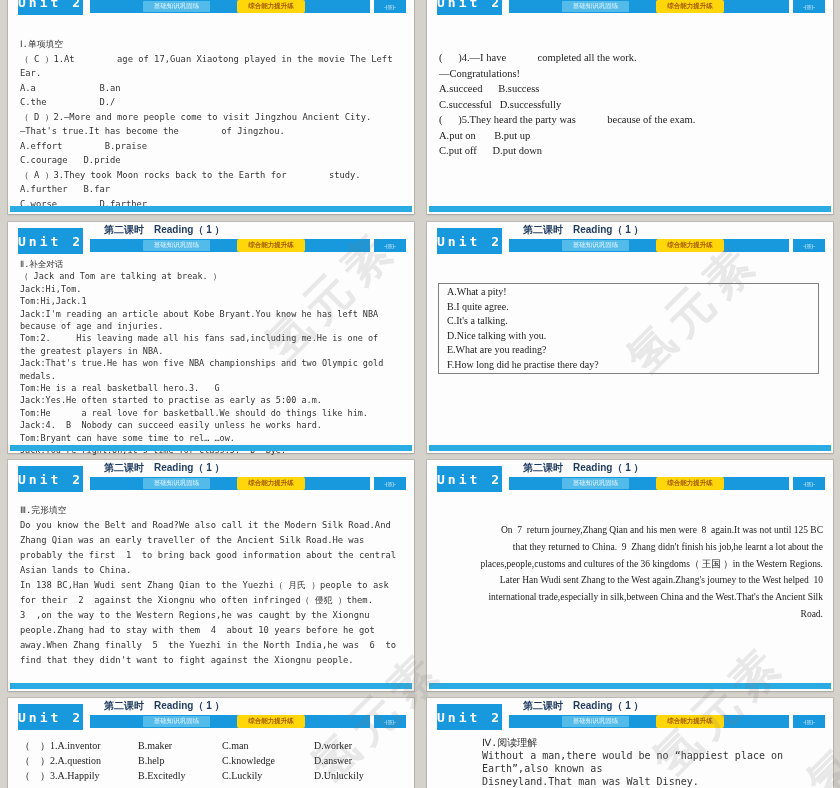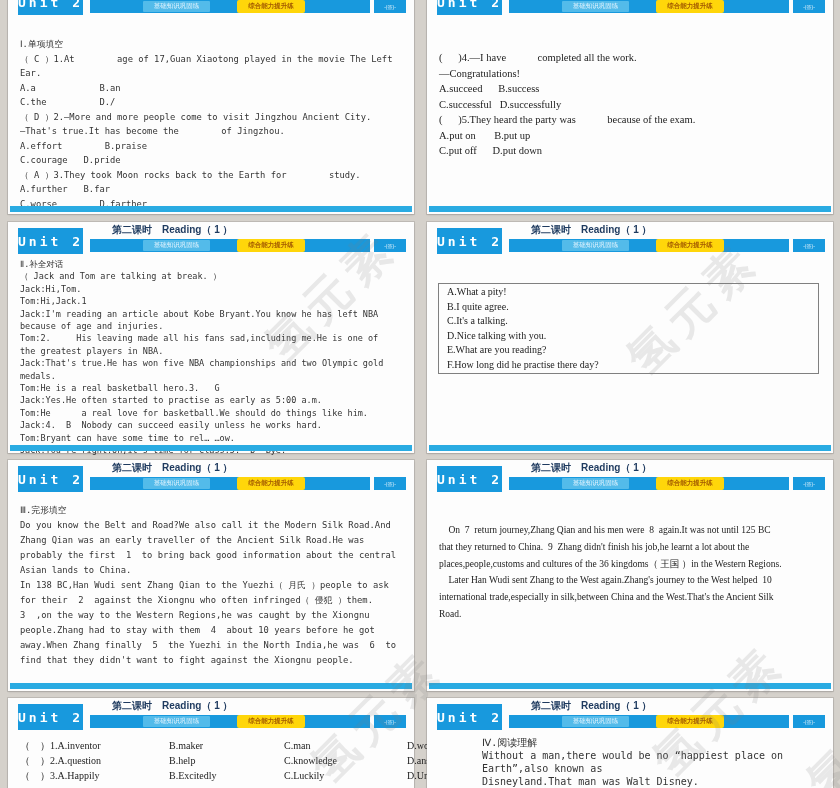--- a/index.html
+++ b/index.html
@@ -13,21 +13,21 @@
   #s1{left:8px;   top:-17px;} #s2{left:427px; top:-17px;}
   #s3{left:8px;   top:222px;} #s4{left:427px; top:222px;}
   #s5{left:8px;   top:460px;} #s6{left:427px; top:460px;}
   #s7{left:8px;   top:698px;} #s8{left:427px; top:698px;}
 
   .slide > div { position:absolute; }
   .unit-box { left:10px; top:6px; width:65px; height:26px;
     background:var(--header-blue,#1899dd); color:#fff;
     font-family:"DejaVu Sans Mono", monospace; font-weight:bold; font-size:13px;
     letter-spacing:3px; display:flex; align-items:center; justify-content:center; }
-  .lesson-title { left:104px; top:1px; height:17px; font-size:10px; font-weight:bold;
+  .lesson-title { left:96px; top:1px; height:17px; font-size:10px; font-weight:bold;
     color:var(--title-text,#1e3a5f); white-space:nowrap; }
   .hbar { left:82px; top:17px; width:280px; height:13px; background:var(--header-blue,#1899dd); }
   .btn-basic { left:135px; top:18px; width:67px; height:11px;
     background:var(--button-light-blue,#53bbea); color:#e8f6ff; font-size:6.5px;
     display:flex; align-items:center; justify-content:center; border-radius:1px; white-space:nowrap; }
   .btn-adv { left:229px; top:17px; width:68px; height:13px;
     background:var(--button-yellow,#ffd60a); color:var(--button-yellow-text,#a35a00);
     font-size:6.5px; font-weight:bold; display:flex; align-items:center; justify-content:center;
     border-radius:2px; white-space:nowrap; }
   .answer-box { left:366px; top:17px; width:32px; height:13px;
@@ -37,26 +37,26 @@
 
   .content { position:absolute; left:12px; right:10px; color:#333; white-space:pre-wrap; }
   .mono  { font-family:"DejaVu Sans Mono", monospace; }
   .serif { font-family:"Liberation Serif", serif; color:#222; }
   .c1 { top:42px; font-size:8.8px; line-height:14.5px;margin-top:12px; }
   .c2 { top:67px; font-size:10.5px; line-height:15.5px; }
   .c3 { top:36px; font-size:8.5px; line-height:12.4px; }
   .c4 { top:61px; left:11px; right:14px; font-size:10px; line-height:14.5px;
         border:1px solid #808080; padding:1px 8px; }
   .c5 { top:43px; font-size:8.8px; line-height:15px; }
-  .c6 { top:62px; font-size:9.5px; line-height:16.8px; }
+  .c6 { top:62px; font-size:9.5px; line-height:16.8px;text-align:right; }
   .c7 { top:40px; font-size:10px; line-height:15px; }
   .c8 { top:38px; font-size:10px; line-height:13px;margin-left:43px; }
 
   .tline { min-height:1em; }
-  .tline.cols { display:flex;gap:31px; }
+  .tline.cols { display:flex; }
   .cols .cell { flex:0 0 auto; }
   .cols .cell:nth-child(1){ width:118px; }
   .cols .cell:nth-child(2){ width:84px; }
   .cols .cell:nth-child(3){ width:92px; }
 
   .wm { position:absolute; z-index:5; font-size:46px; font-weight:bold; letter-spacing:8px;
         color:rgba(125,125,125,0.16); transform:rotate(-45deg); pointer-events:none; white-space:nowrap; }
   #w1{left:250px; top:265px;} #w2{left:612px; top:278px;}
   #w3{left:296px; top:686px;} #w4{left:638px; top:680px;} #w5{left:792px; top:702px;}
 </style>

